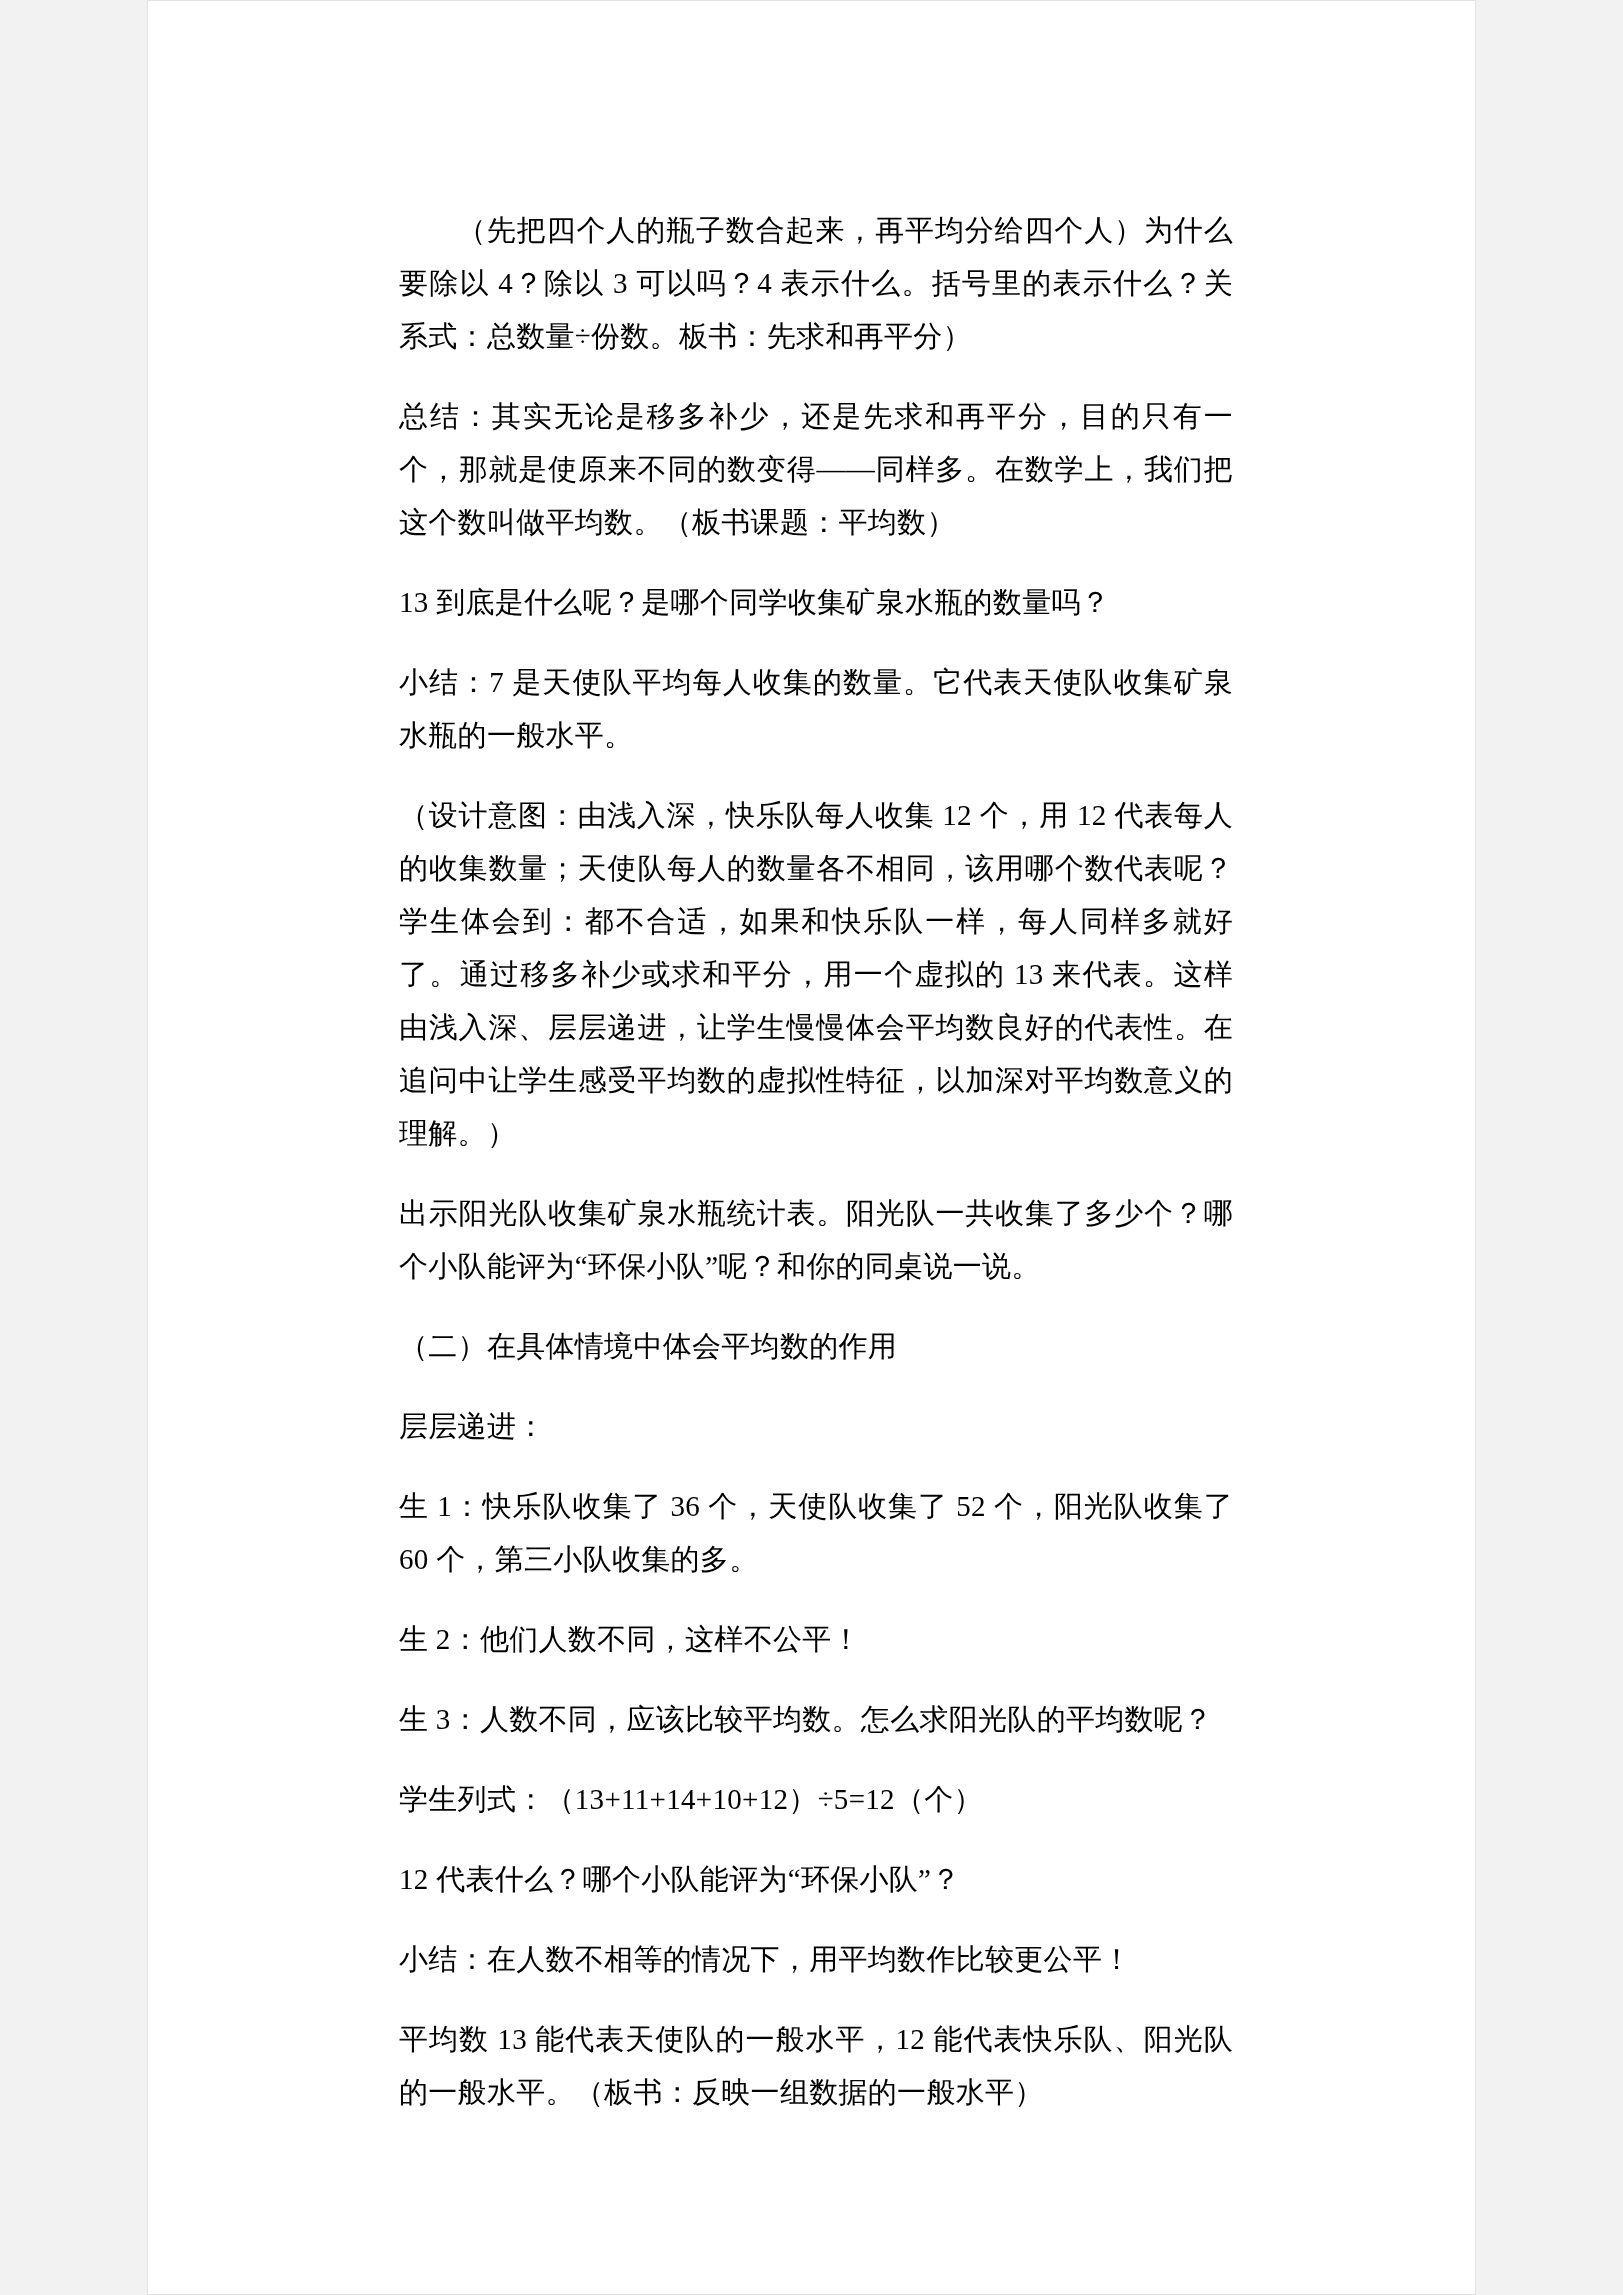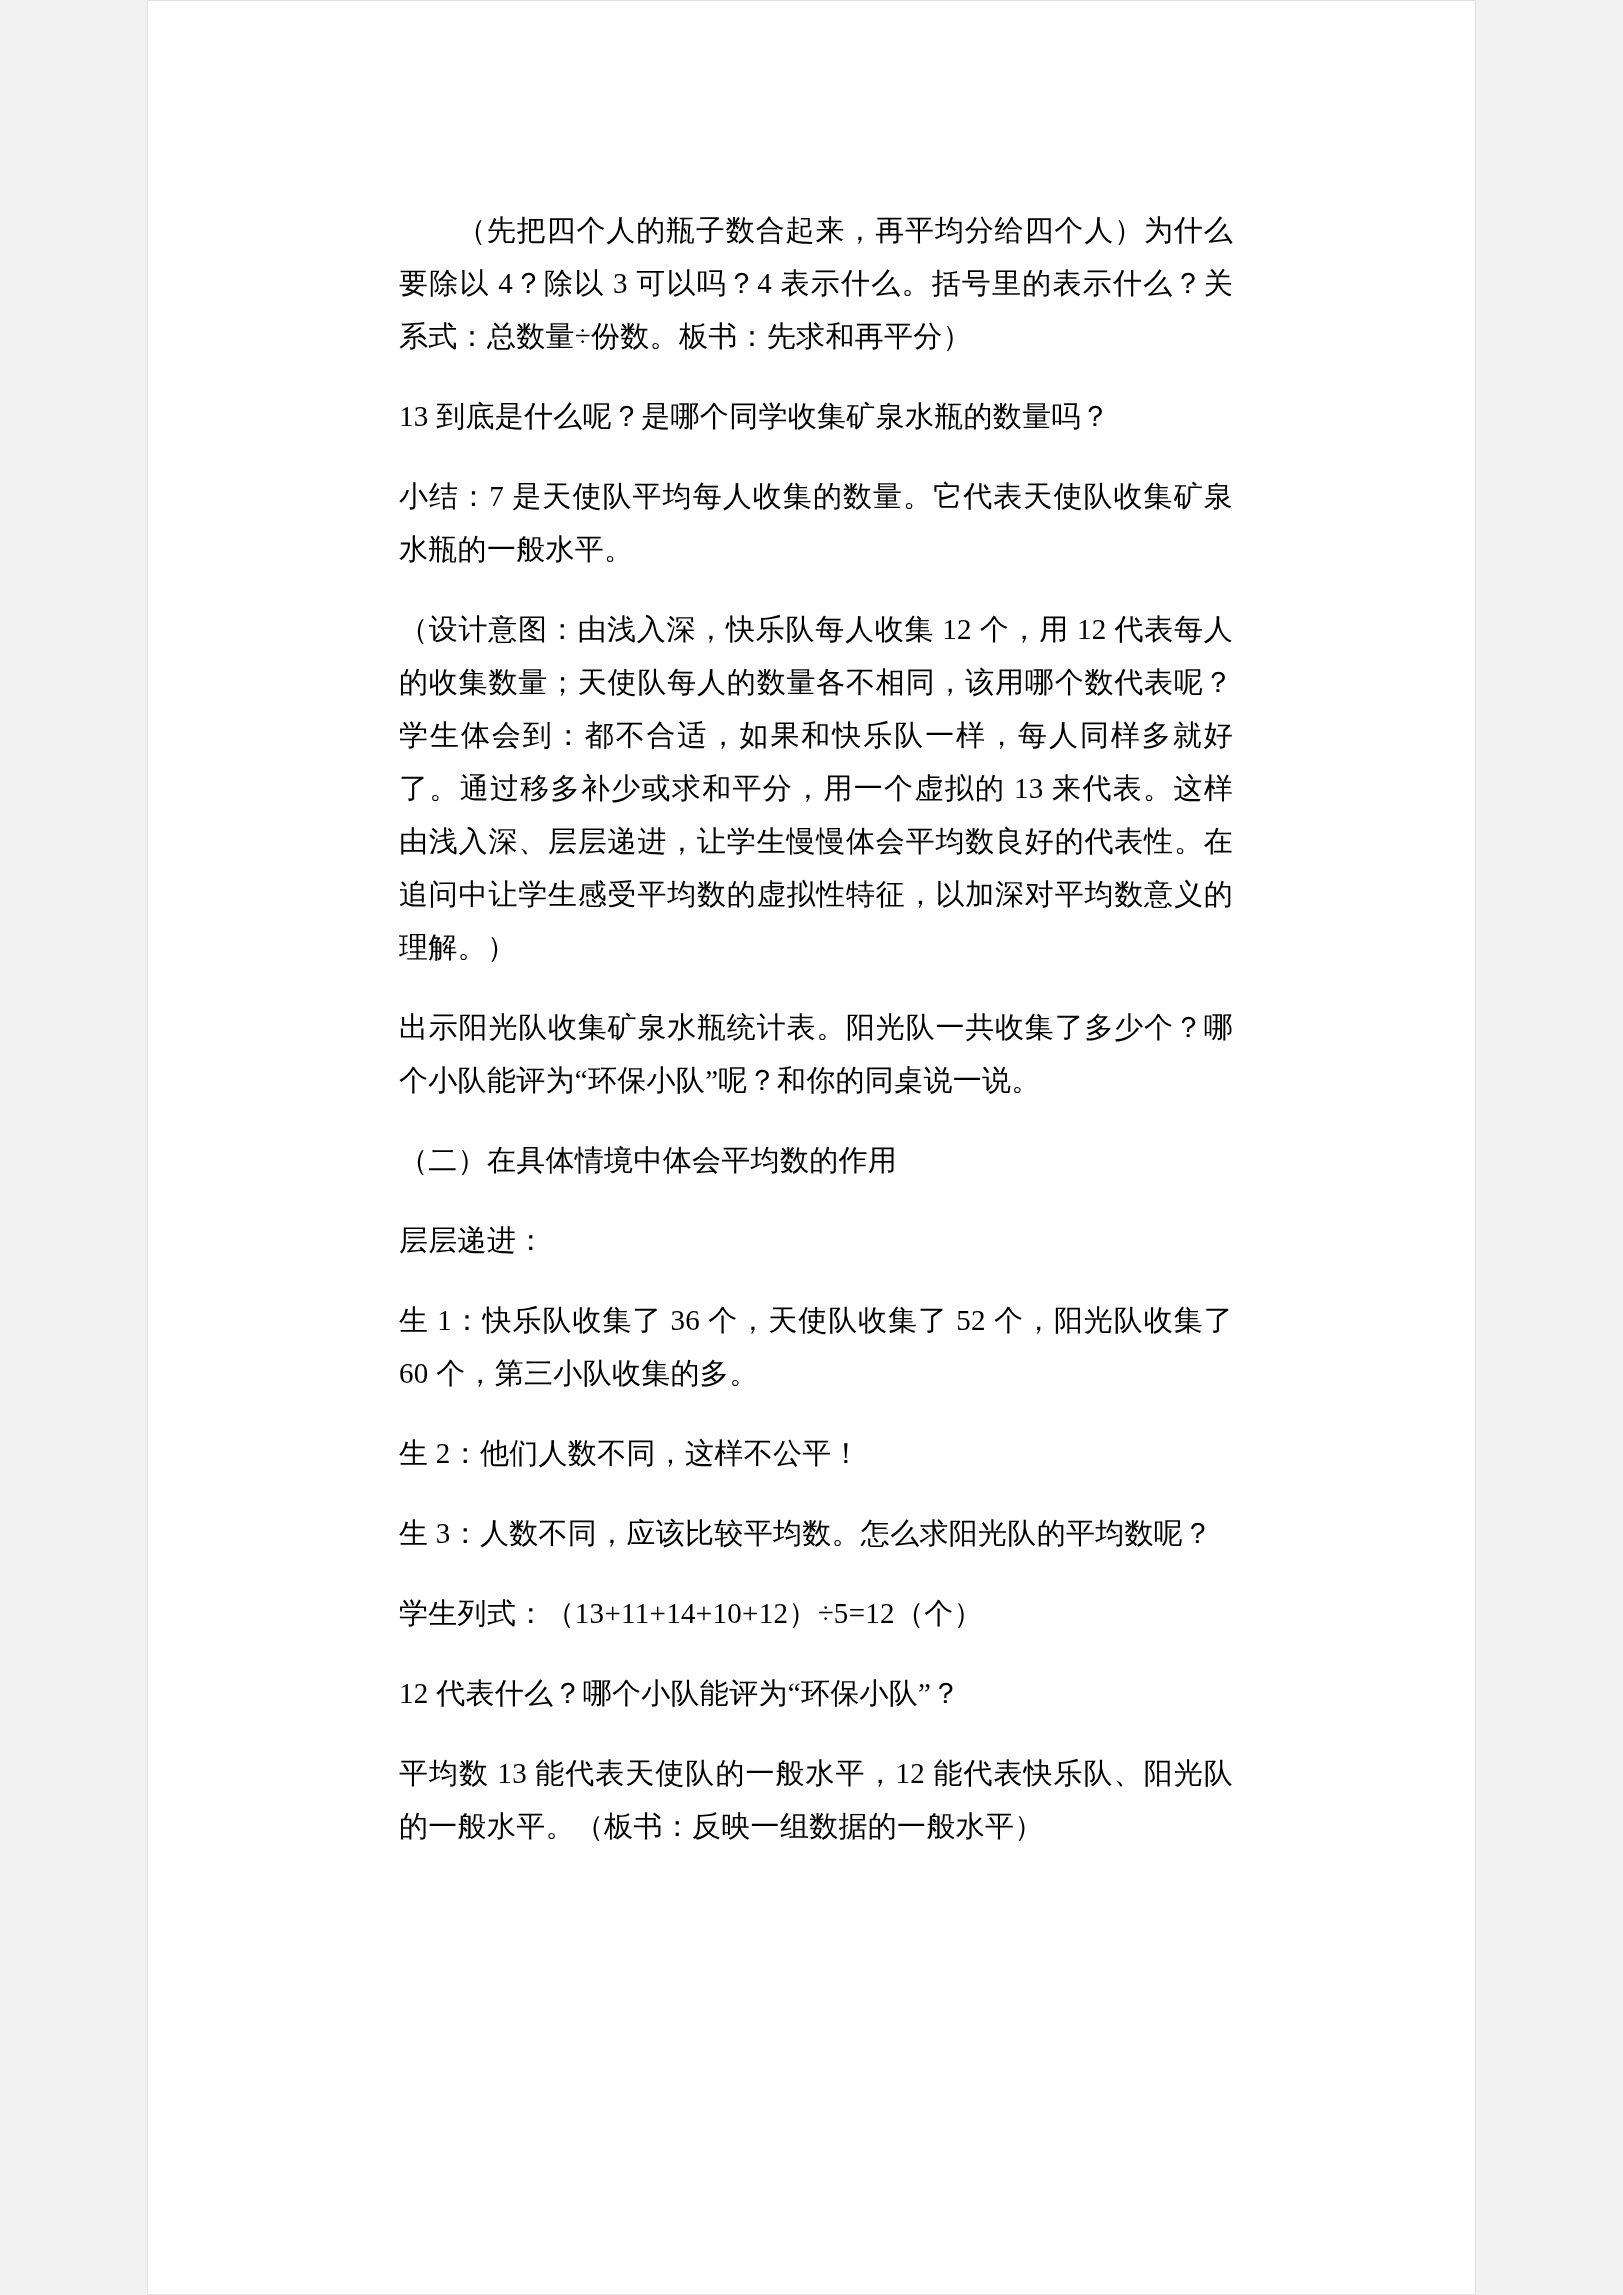--- a/index.html
+++ b/index.html
@@ -34,27 +34,29 @@
   .doc-body p:last-child {
     margin-bottom: 0;
   }
 </style>
 </head>
 <body>
 
 <main class="page">
   <div class="doc-body">
     <p class="indent">（先把四个人的瓶子数合起来，再平均分给四个人）为什么要除以 4？除以 3 可以吗？4 表示什么。括号里的表示什么？关系式：总数量÷份数。板书：先求和再平分）</p>
+    <p>总结：其实无论是移多补少，还是先求和再平分，目的只有一个，那就是使原来不同的数变得——同样多。在数学上，我们把这个数叫做平均数。（板书课题：平均数）</p>
     <p>13 到底是什么呢？是哪个同学收集矿泉水瓶的数量吗？</p>
     <p>小结：7 是天使队平均每人收集的数量。它代表天使队收集矿泉水瓶的一般水平。</p>
     <p>（设计意图：由浅入深，快乐队每人收集 12 个，用 12 代表每人的收集数量；天使队每人的数量各不相同，该用哪个数代表呢？学生体会到：都不合适，如果和快乐队一样，每人同样多就好了。通过移多补少或求和平分，用一个虚拟的 13 来代表。这样由浅入深、层层递进，让学生慢慢体会平均数良好的代表性。在追问中让学生感受平均数的虚拟性特征，以加深对平均数意义的理解。）</p>
     <p>出示阳光队收集矿泉水瓶统计表。阳光队一共收集了多少个？哪个小队能评为“环保小队”呢？和你的同桌说一说。</p>
     <p>（二）在具体情境中体会平均数的作用</p>
     <p>层层递进：</p>
     <p>生 1：快乐队收集了 36 个，天使队收集了 52 个，阳光队收集了 60 个，第三小队收集的多。</p>
     <p>生 2：他们人数不同，这样不公平！</p>
     <p>生 3：人数不同，应该比较平均数。怎么求阳光队的平均数呢？</p>
     <p>学生列式：（13+11+14+10+12）÷5=12（个）</p>
     <p>12 代表什么？哪个小队能评为“环保小队”？</p>
+    <p>小结：在人数不相等的情况下，用平均数作比较更公平！</p>
     <p>平均数 13 能代表天使队的一般水平，12 能代表快乐队、阳光队的一般水平。（板书：反映一组数据的一般水平）</p>
   </div>
 </main>
 
 
 </body></html>

